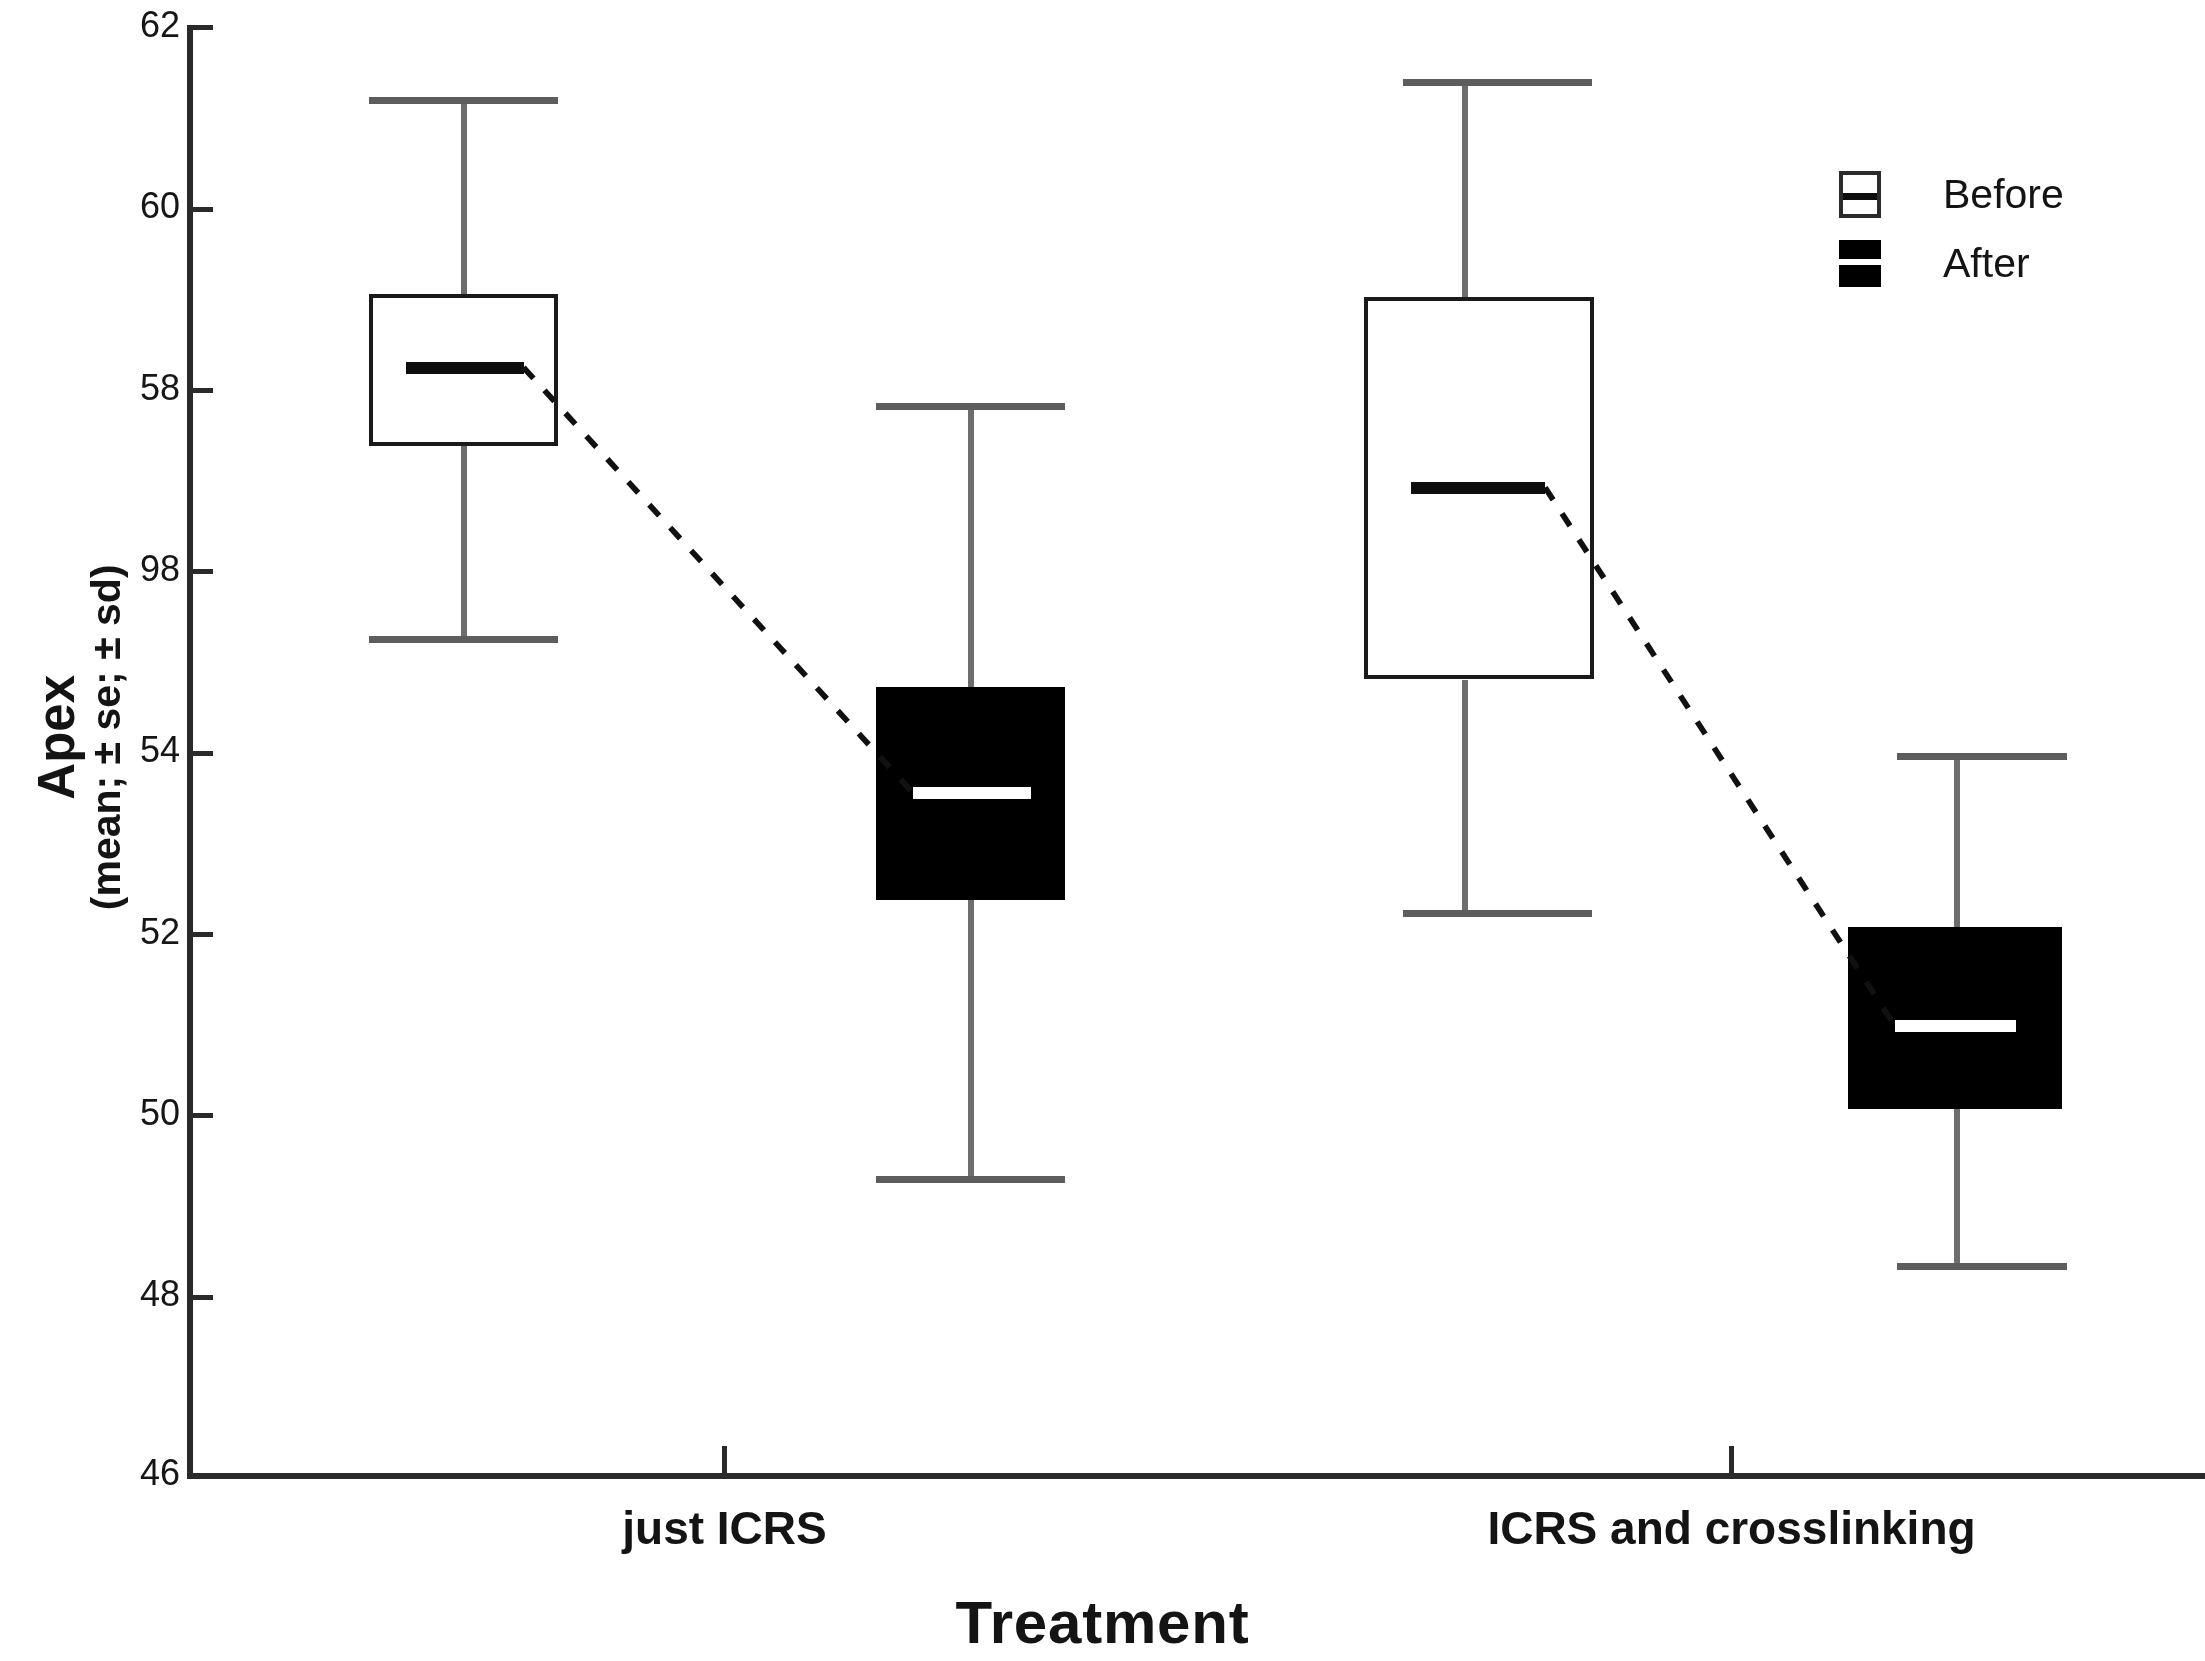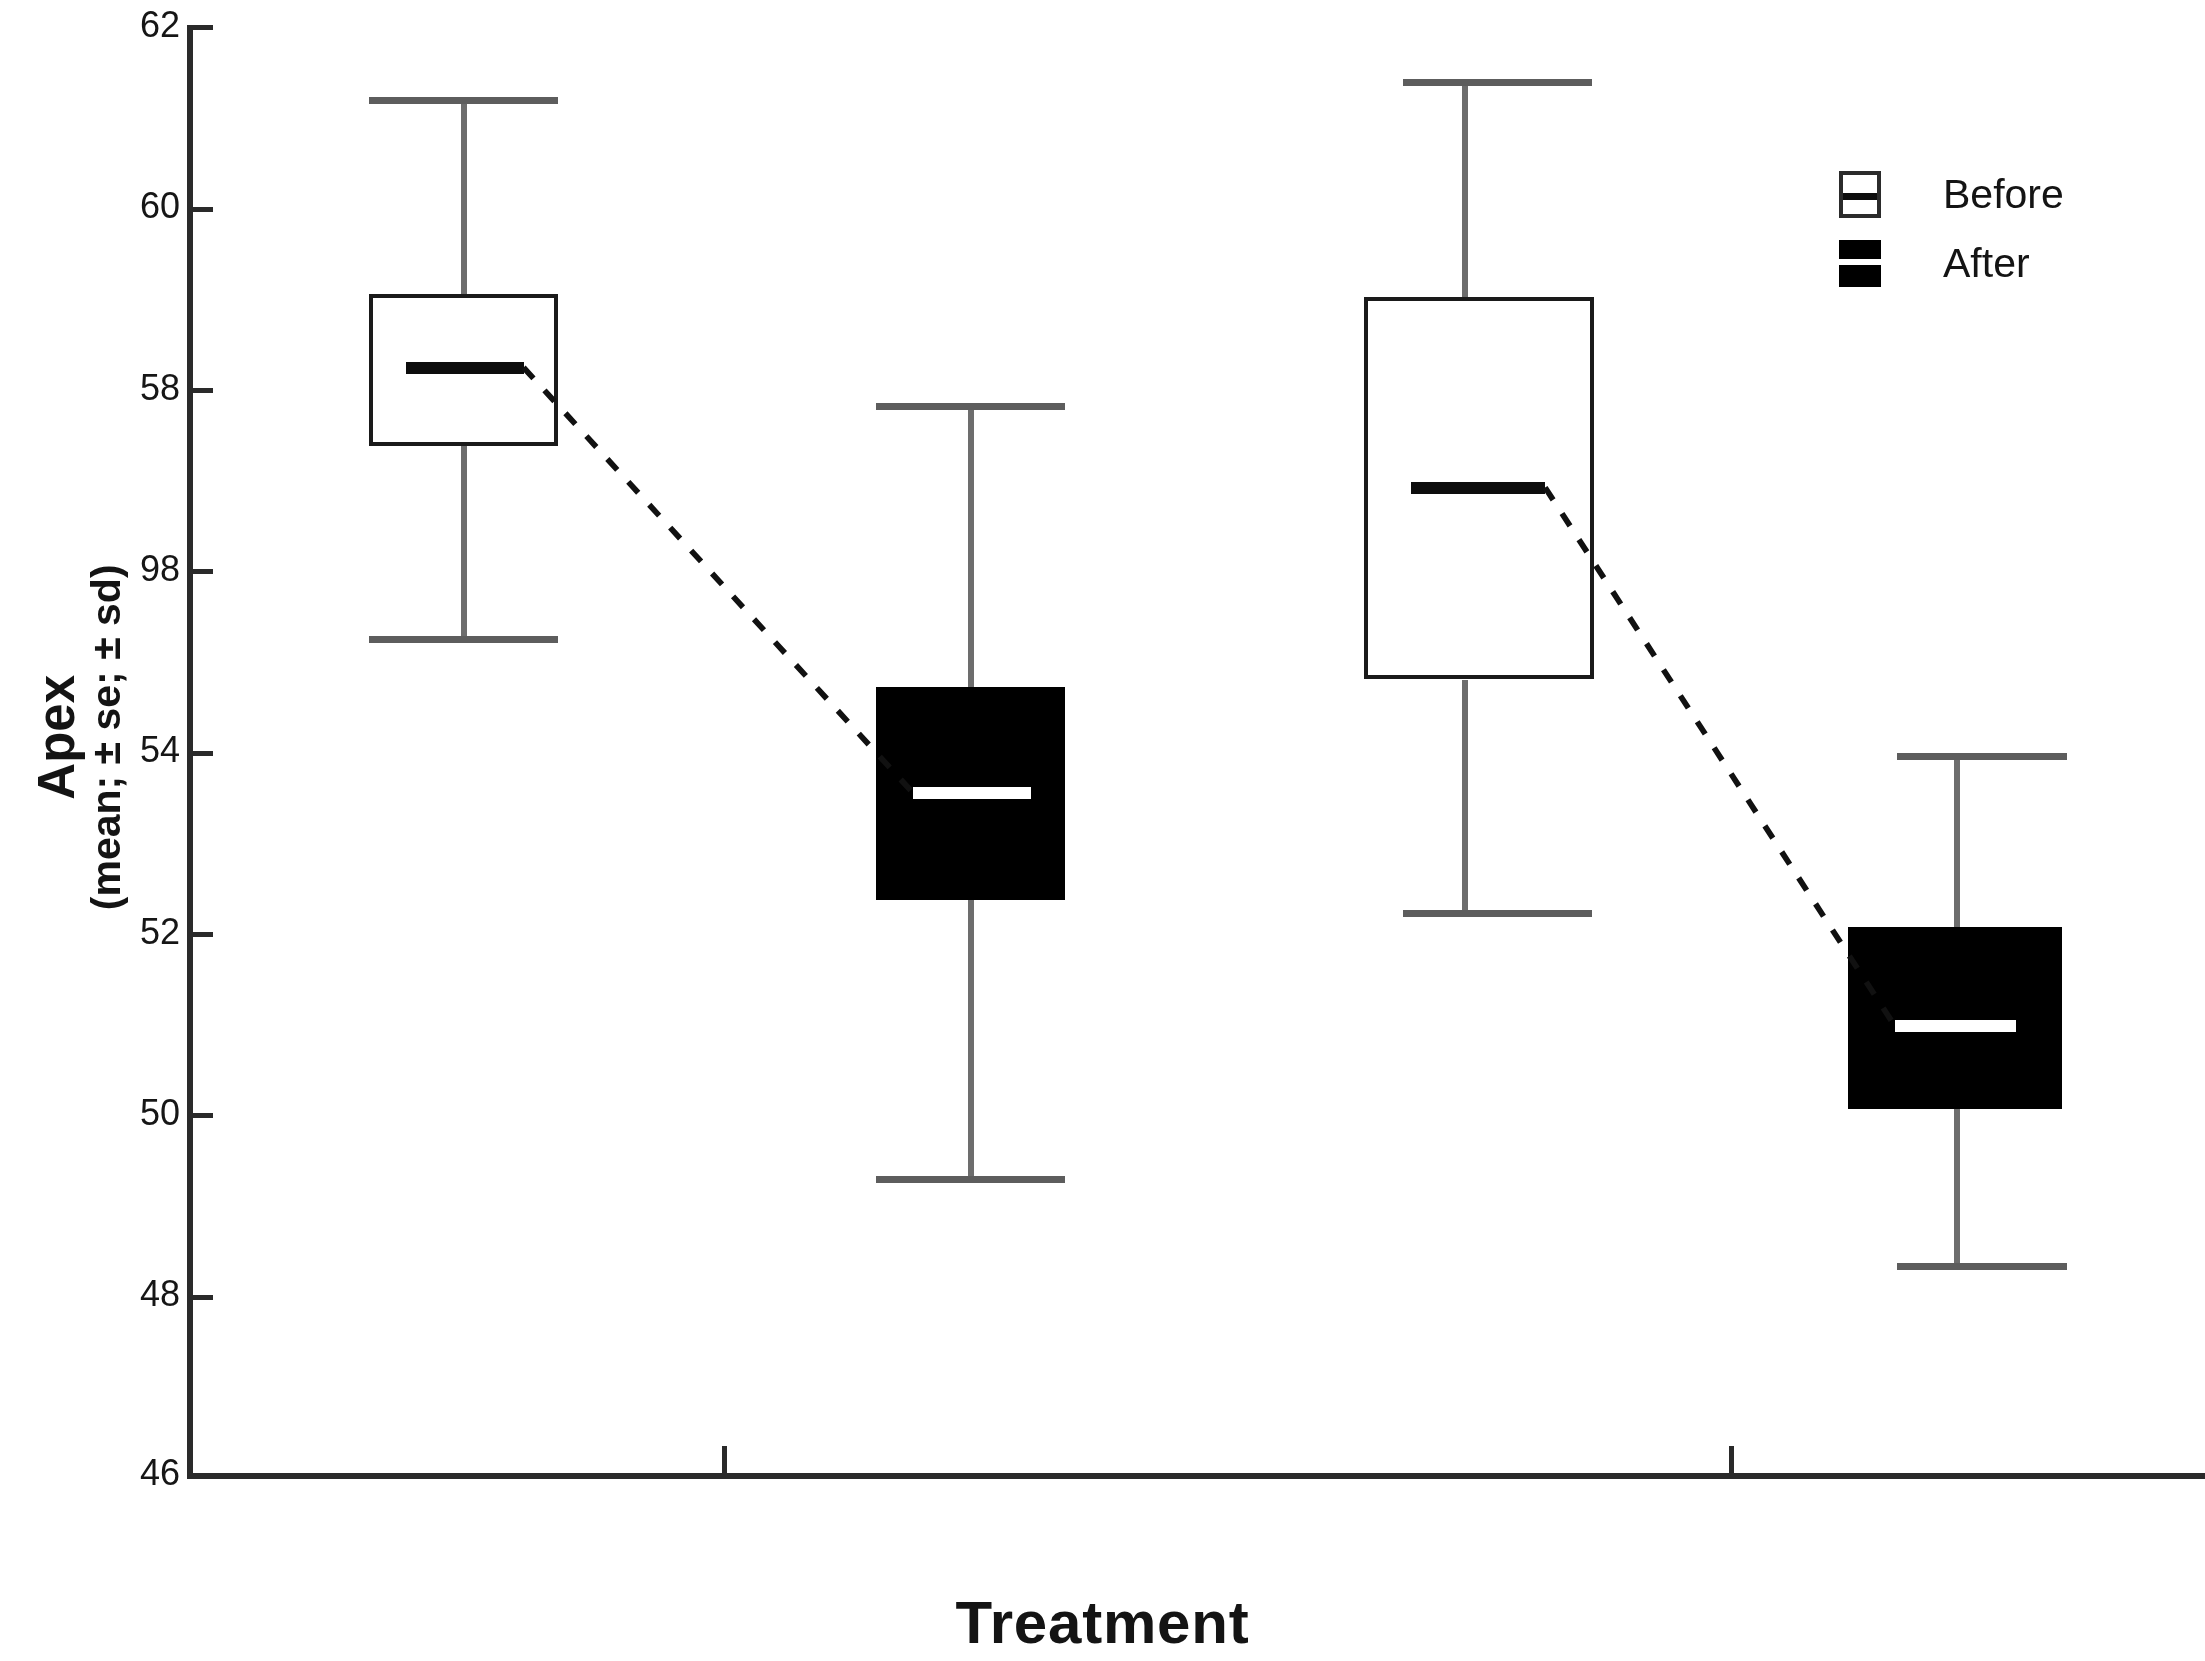--- a/index.html
+++ b/index.html
@@ -76,20 +76,22 @@
     <div class="ytl" style="left:82px;top:911px">52</div>
     <div class="y-tick" style="top:1113px"></div>
     <div class="ytl" style="left:82px;top:1092px">50</div>
     <div class="y-tick" style="top:1295px"></div>
     <div class="ytl" style="left:82px;top:1273px">48</div>
     <div class="y-tick" style="top:1473px"></div>
     <div class="ytl" style="left:82px;top:1452px">46</div>
 
     <div class="x-tick" style="left:722px"></div>
     <div class="x-tick" style="left:1729px"></div>
+    <div class="x-tick-label" style="left:357px">just ICRS</div>
+    <div class="x-tick-label" style="left:1364px">ICRS and crosslinking</div>
 
     <div id="x-axis-title">Treatment</div>
     <div id="y-axis-title">
       <span class="main">Apex</span>
       <span class="sub">(mean; ± se; ± sd)</span>
     </div>
 
     <div class="bp">
       <div class="whisker-line" style="left:461px;top:100px;height:194px"></div>
       <div class="whisker-cap" style="left:369px;top:97px;width:189px"></div>

